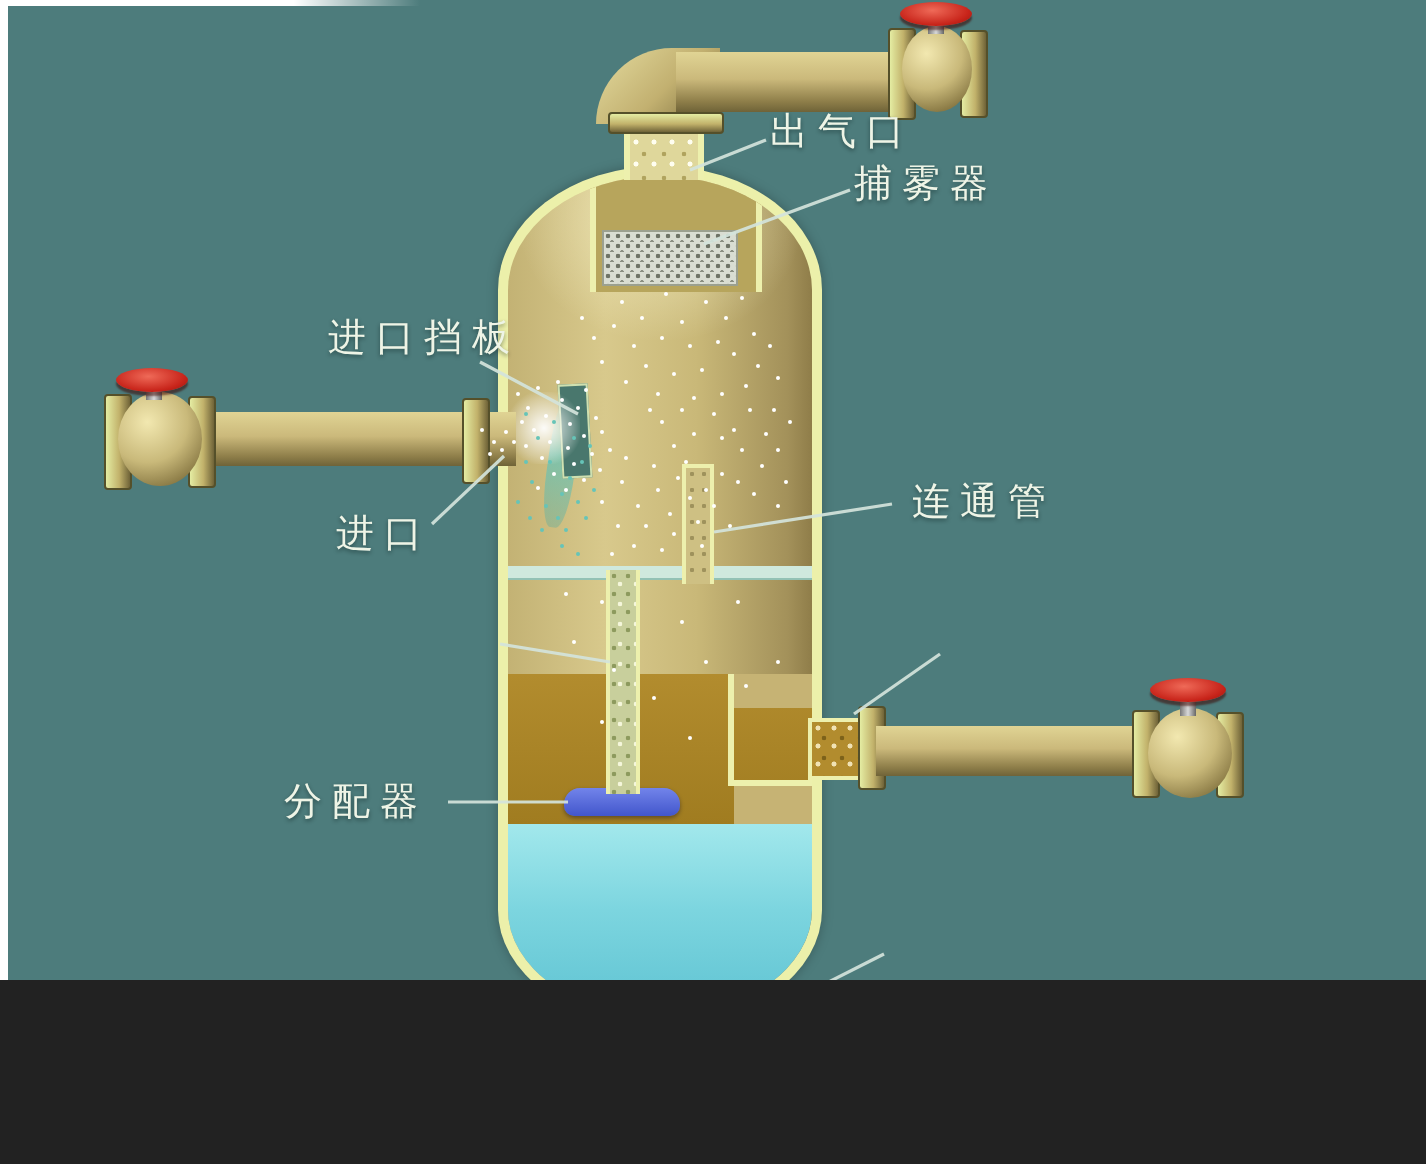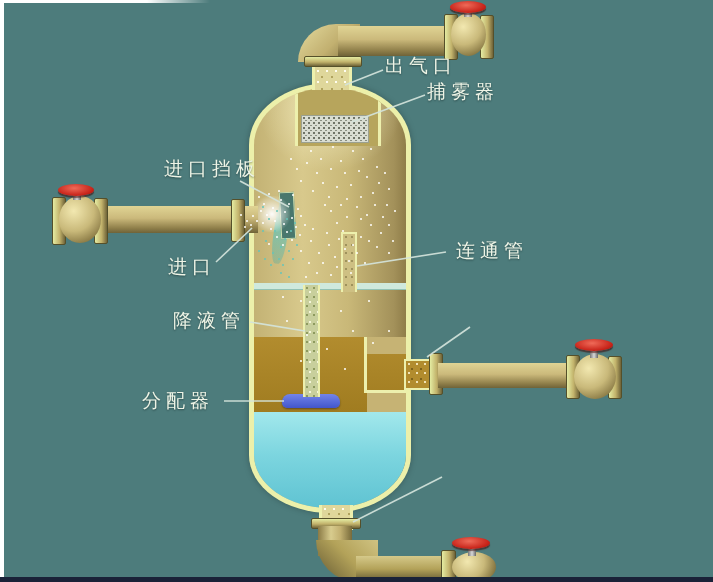--- a/index.html
+++ b/index.html
@@ -1,17 +1,17 @@
 <!DOCTYPE html>
 <html style="--c-background: #4d7c7c; --c-vessel_outline: #ecf0aa; --c-pipe: #c9b97a; --c-oil: #b28c2e; --c-water: #7cd5df; --c-distributor_blue: #4256cc; --c-valve_red: #c8241a; --c-label_text: #eef4e6; --c-watermark_text: #d7ded9; --c-leader_line: #d4e4dc; --c-navy_bar: #1a2238;"><head>
 <meta charset="utf-8">
 <style>
   html,body{margin:0;padding:0;background:#222;}
   #stage{
-    position:relative;width:713px;height:582px;overflow:hidden;
+    position:relative;width:713px;height:490px;overflow:hidden;
     background:var(--c-background,#4d7c7c);
     font-family:Liberation Mono, monospace;
   }
   
   .edge-left{position:absolute;left:0;top:0;width:4px;height:582px;background:#fff;z-index:40;}
   .edge-top{position:absolute;left:0;top:0;width:210px;height:3px;background:linear-gradient(90deg,#fff 70%,rgba(255,255,255,0));z-index:40;}
   .edge-bottom{position:absolute;left:0;top:577px;width:713px;height:5px;background:var(--c-navy_bar,#1a2238);z-index:50;}
 
   
   .vessel-outline{
@@ -217,20 +217,19 @@
       <line x1="224" y1="401" x2="284" y2="401"></line>
       <line x1="442" y1="477" x2="353" y2="522"></line>
     </g>
   </svg>
 
   <div class="diagram-label" style="left:385px;top:53px;">出气口</div>
   <div class="diagram-label" style="left:164px;top:156px;">进口挡板</div>
   <div class="diagram-label" style="left:427px;top:79px;">捕雾器</div>
   <div class="diagram-label" style="left:168px;top:254px;">进口</div>
   <div class="diagram-label" style="left:456px;top:238px;">连通管</div>
-  <div class="diagram-label" style="left:173px;top:308px;">降液管</div>
   <div class="diagram-label" style="left:142px;top:388px;">分配器</div>
 
 
   <div class="edge-left"></div>
   <div class="edge-top"></div>
   <div class="edge-bottom"></div>
 </div>
 
 </body></html>

